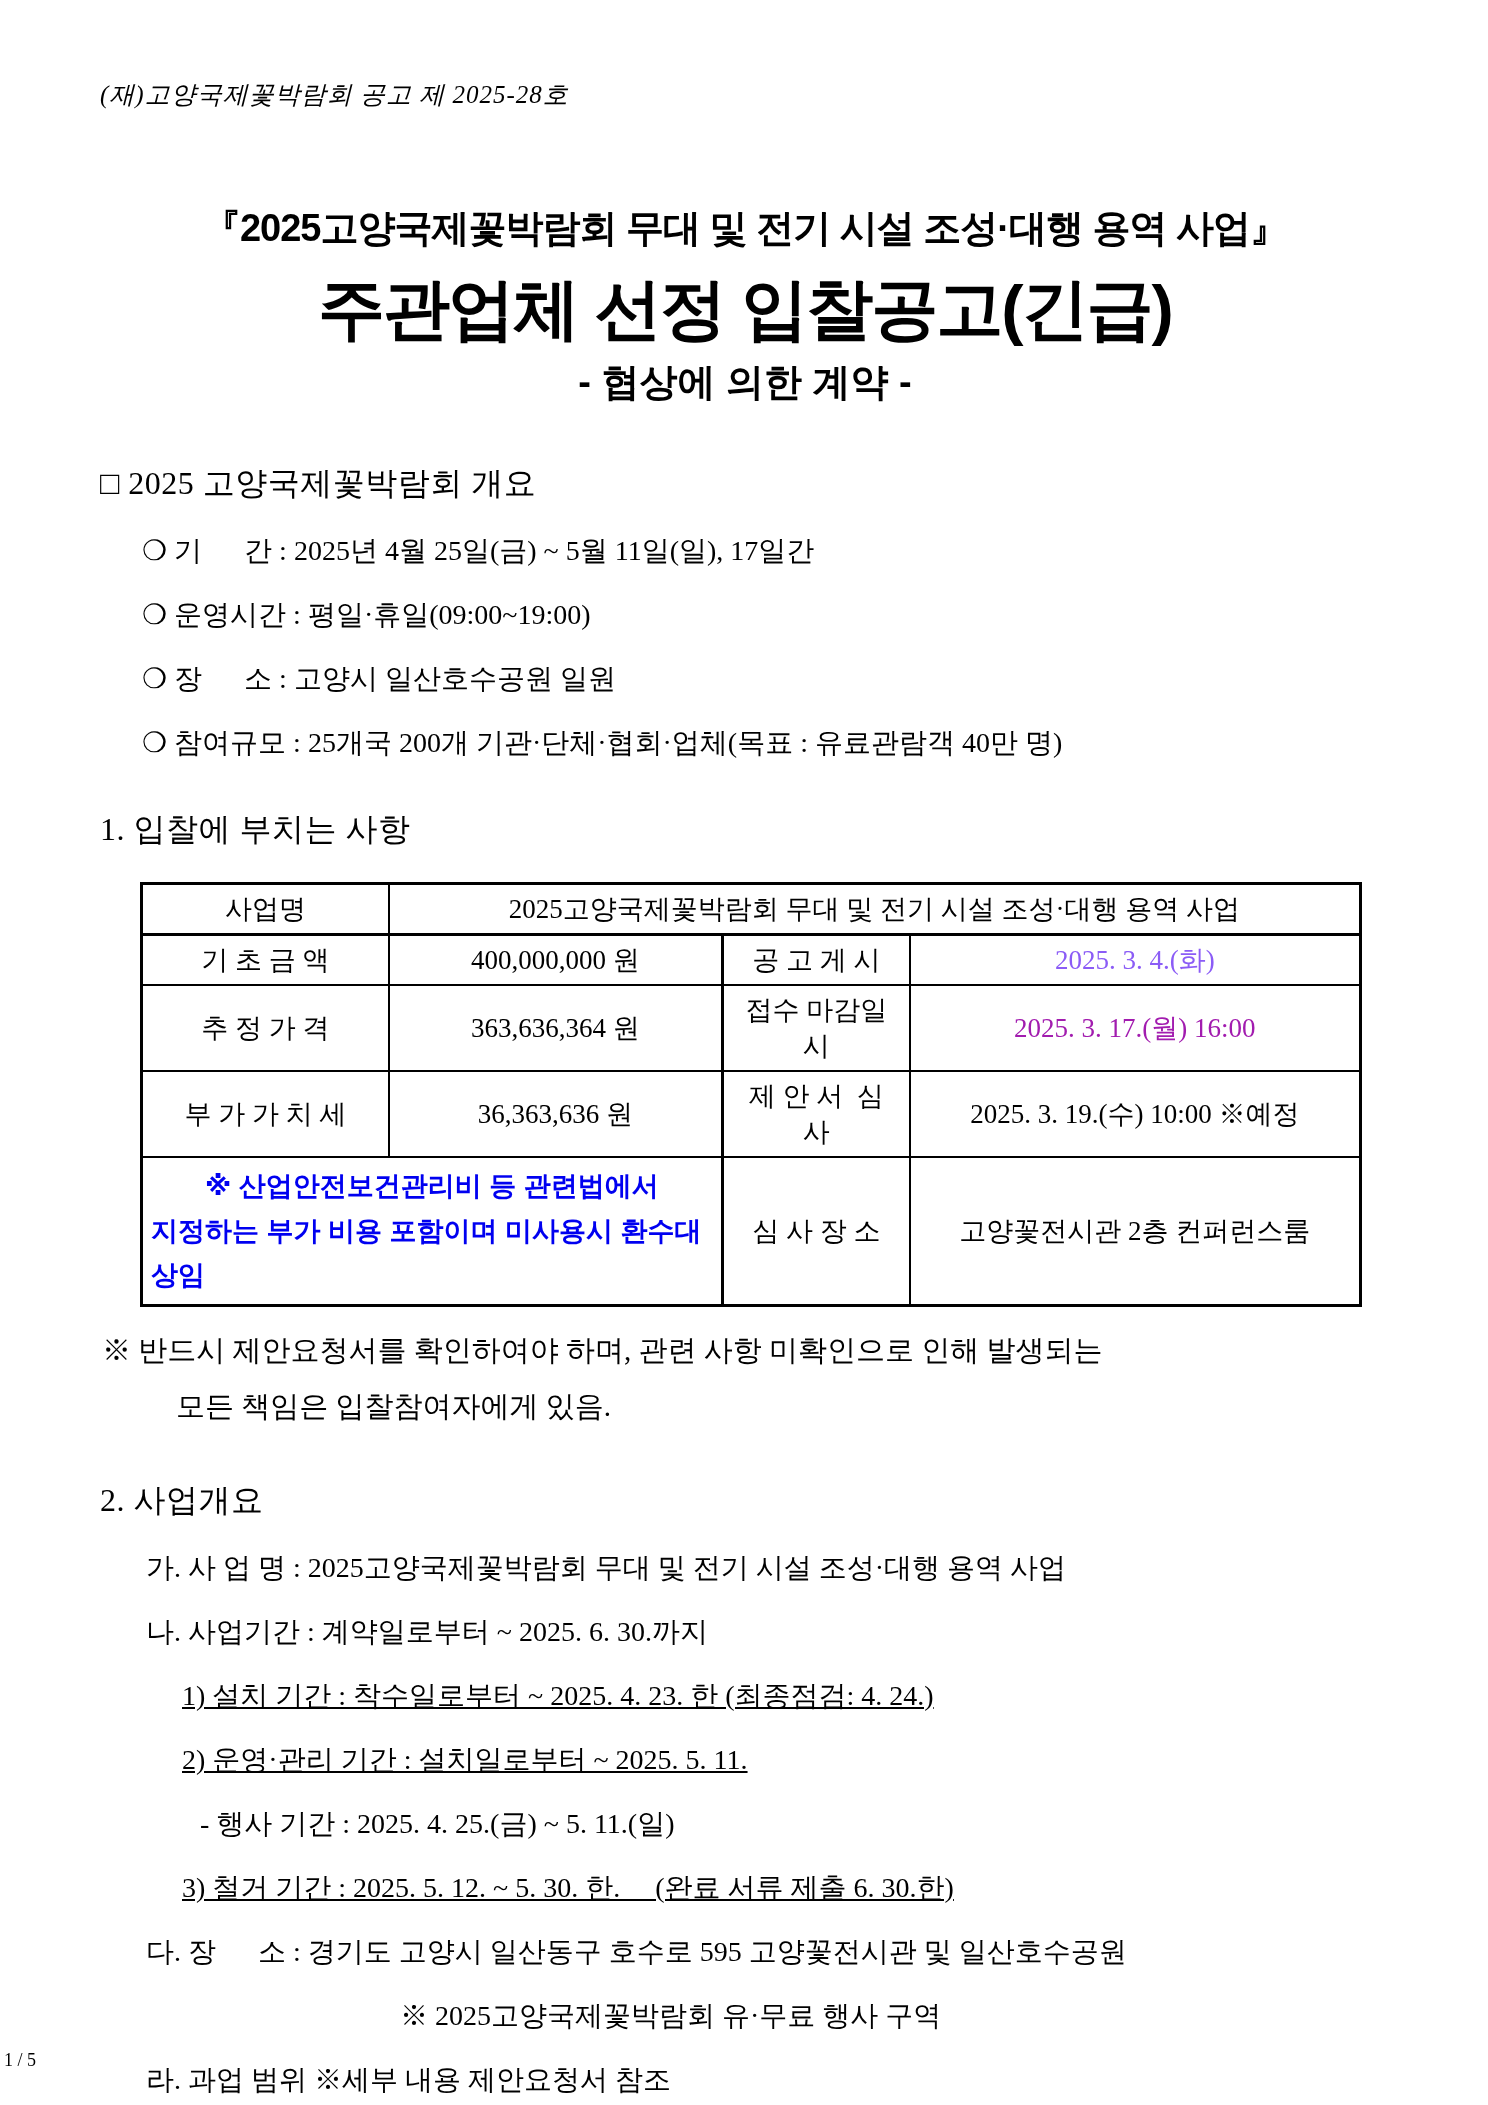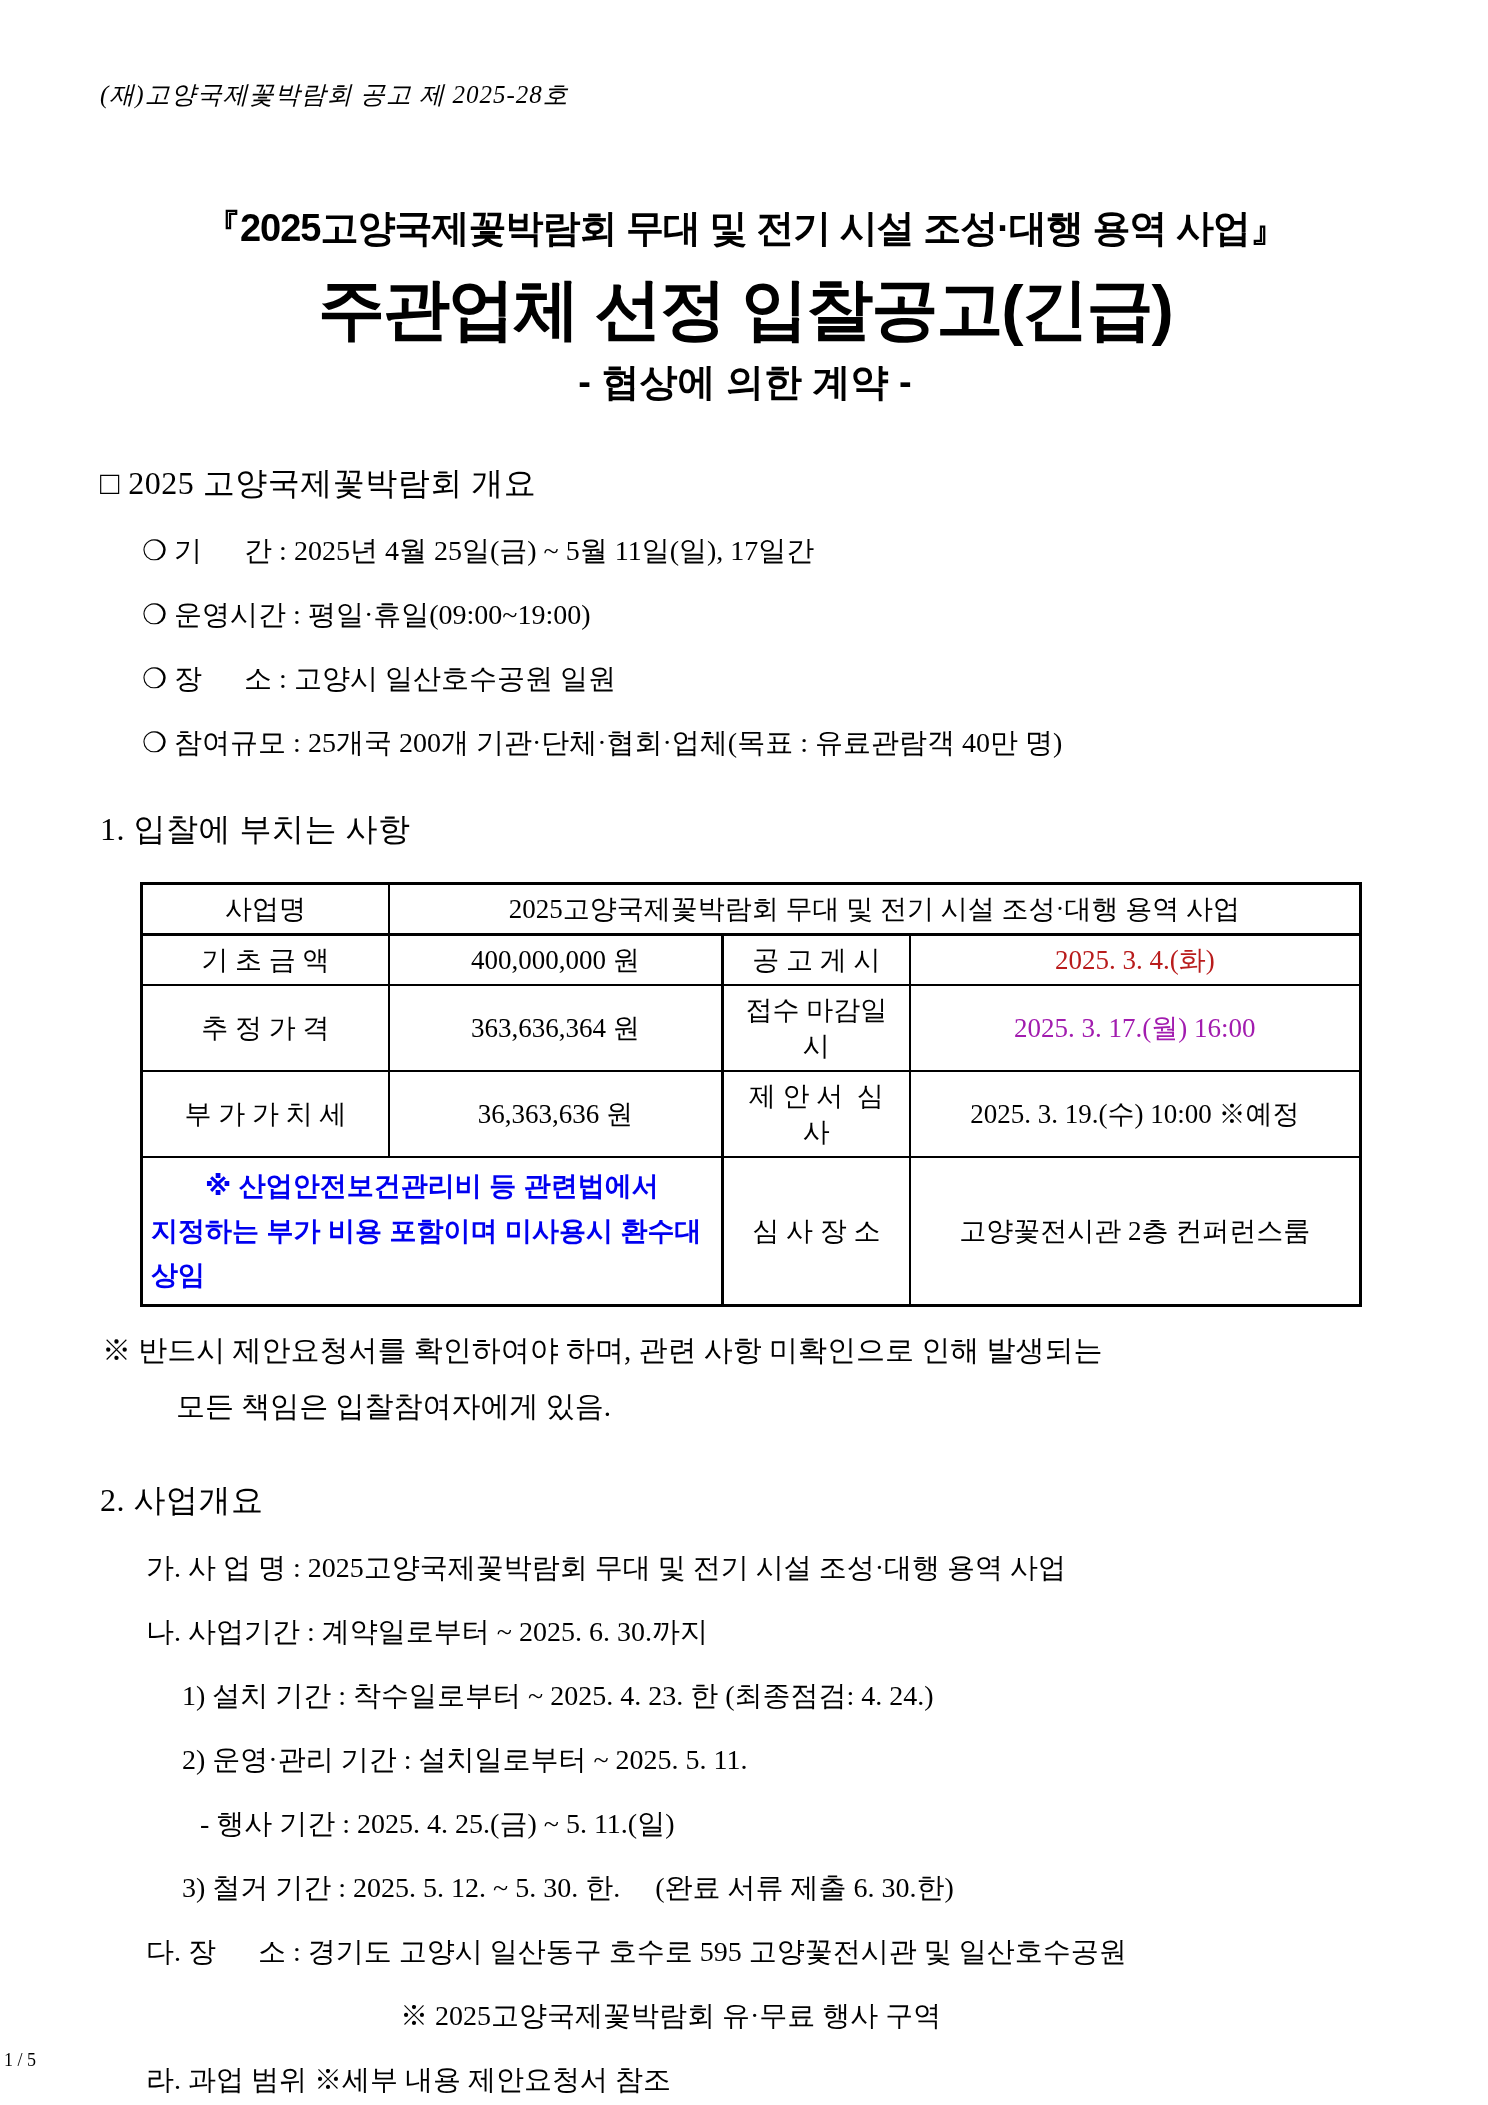--- a/index.html
+++ b/index.html
@@ -62,21 +62,21 @@
   td.note-cell .nl1 { display:block; text-align:center; }
   td.note-cell .nl2 { display:block; text-align:left; }
 
   .after-table-note { margin-top:24px; font-size:29px; }
   .after-table-note .line2 { padding-left:76px; margin-top:16px; }
   .after-table-note .line1 { padding-left:2px; }
 
   .sec2-heading { margin-top:52px; }
   .s2line { font-size:28px; margin-top:26px; }
   .ind1 { padding-left:46px; }
-  .ind2 { padding-left:82px; }
+  .ind2 { padding-left:82px;text-decoration:underline; }
   .ind3 { padding-left:100px; }
   .ind4 { padding-left:300px; }
 
   .footer {
     position:absolute; bottom:34px; left:4px; width:100%;
     text-align:left; font-size:18px;
   }
 </style>
 </head>
 <body>
@@ -105,21 +105,21 @@
   <table class="bid">
     <tbody>
         <tr class="hdr">
       <td class="c1 pre">사업명</td>
       <td class="pre" colspan="3">2025고양국제꽃박람회 무대 및 전기 시설 조성·대행 용역 사업</td>
     </tr>
     <tr>
       <td class="c1 pre">기 초 금 액</td>
       <td class="c2 pre">400,000,000 원</td>
       <td class="c3 pre">공 고 게 시</td>
-      <td class="c4 pre" style="color: #b91c1c;">2025. 3. 4.(화)</td>
+      <td class="c4 pre" style="color: #8b5cf6;">2025. 3. 4.(화)</td>
     </tr>
     <tr>
       <td class="c1 pre">추 정 가 격</td>
       <td class="c2 pre">363,636,364 원</td>
       <td class="c3 pre">접수 마감일시</td>
       <td class="c4 pre" style="color: #a21caf;">2025. 3. 17.(월) 16:00</td>
     </tr>
     <tr>
       <td class="c1 pre">부 가 가 치 세</td>
       <td class="c2 pre">36,363,636 원</td>

